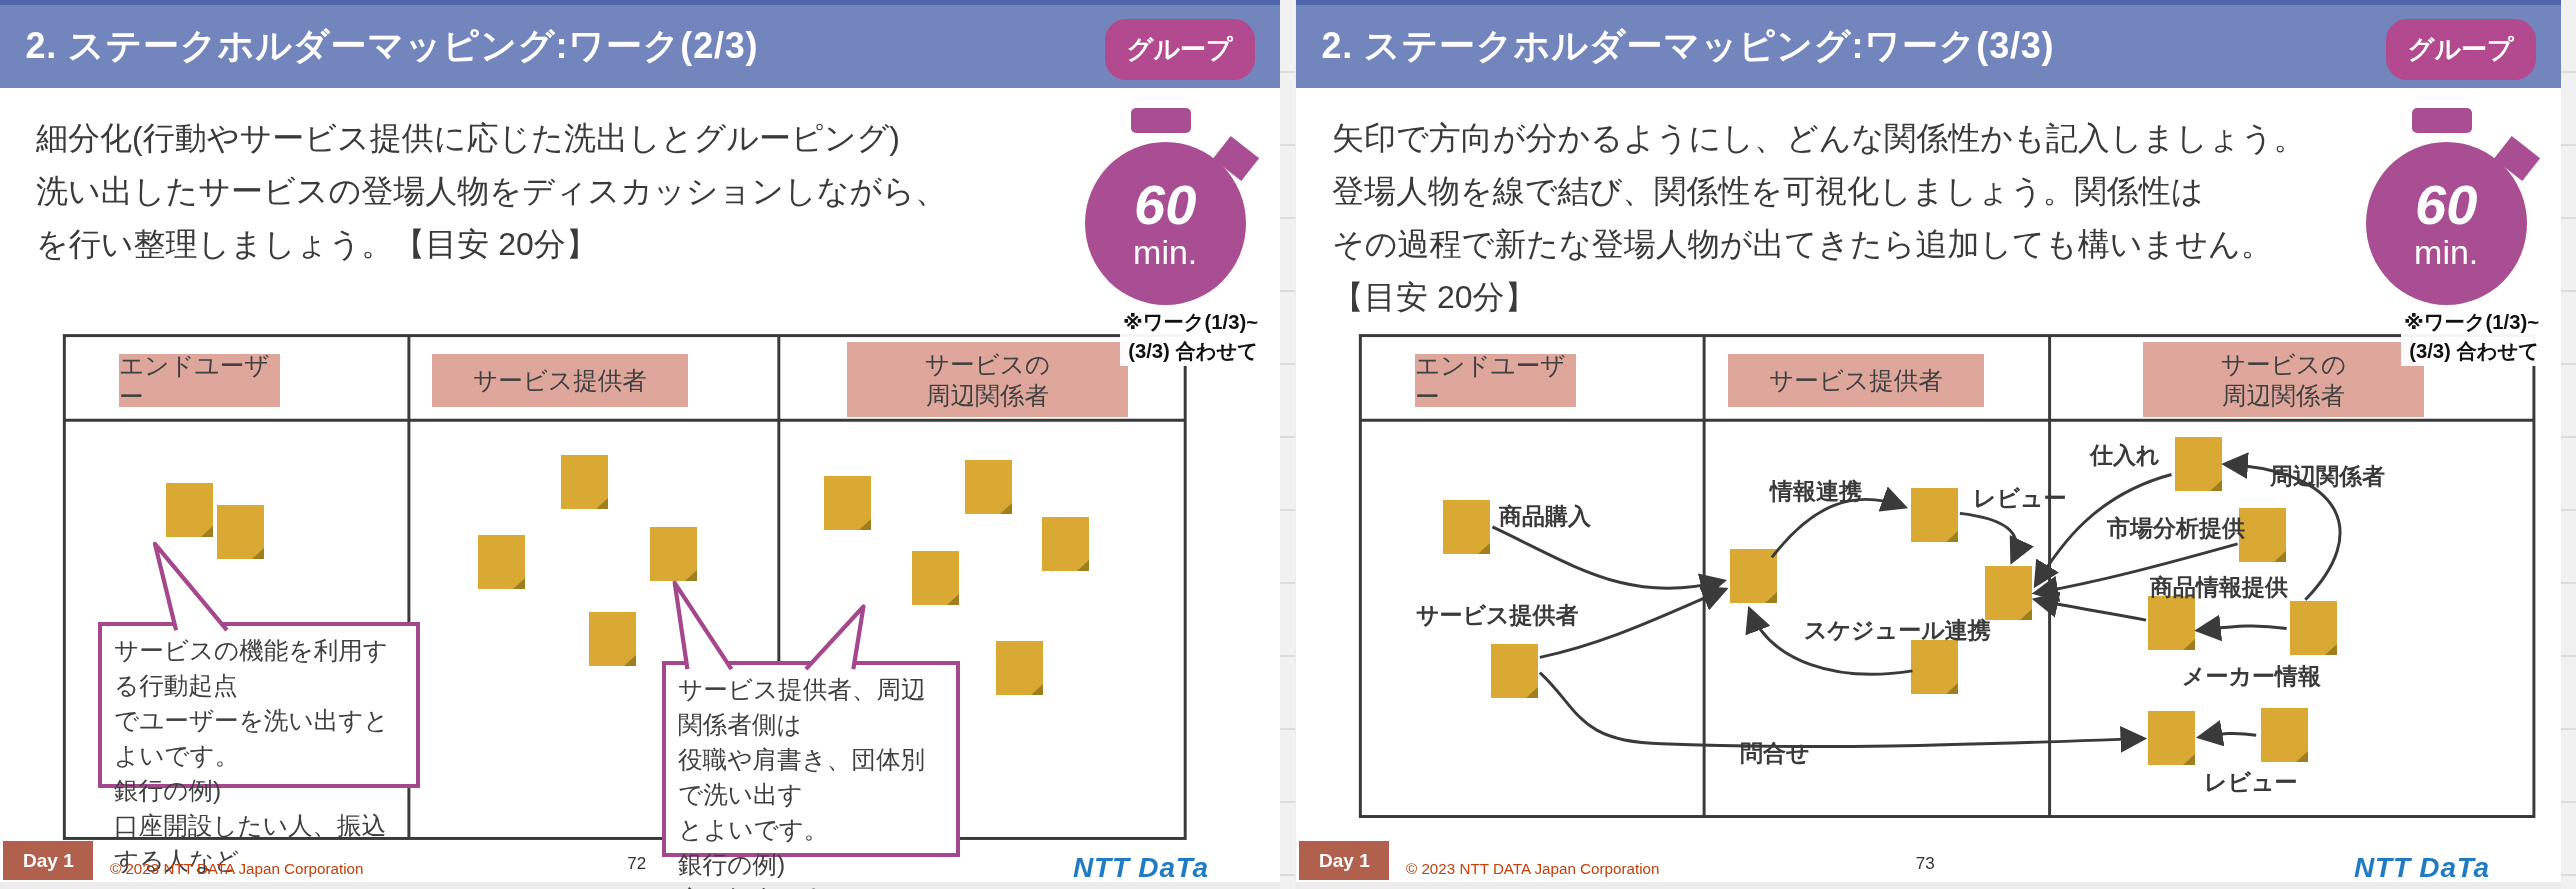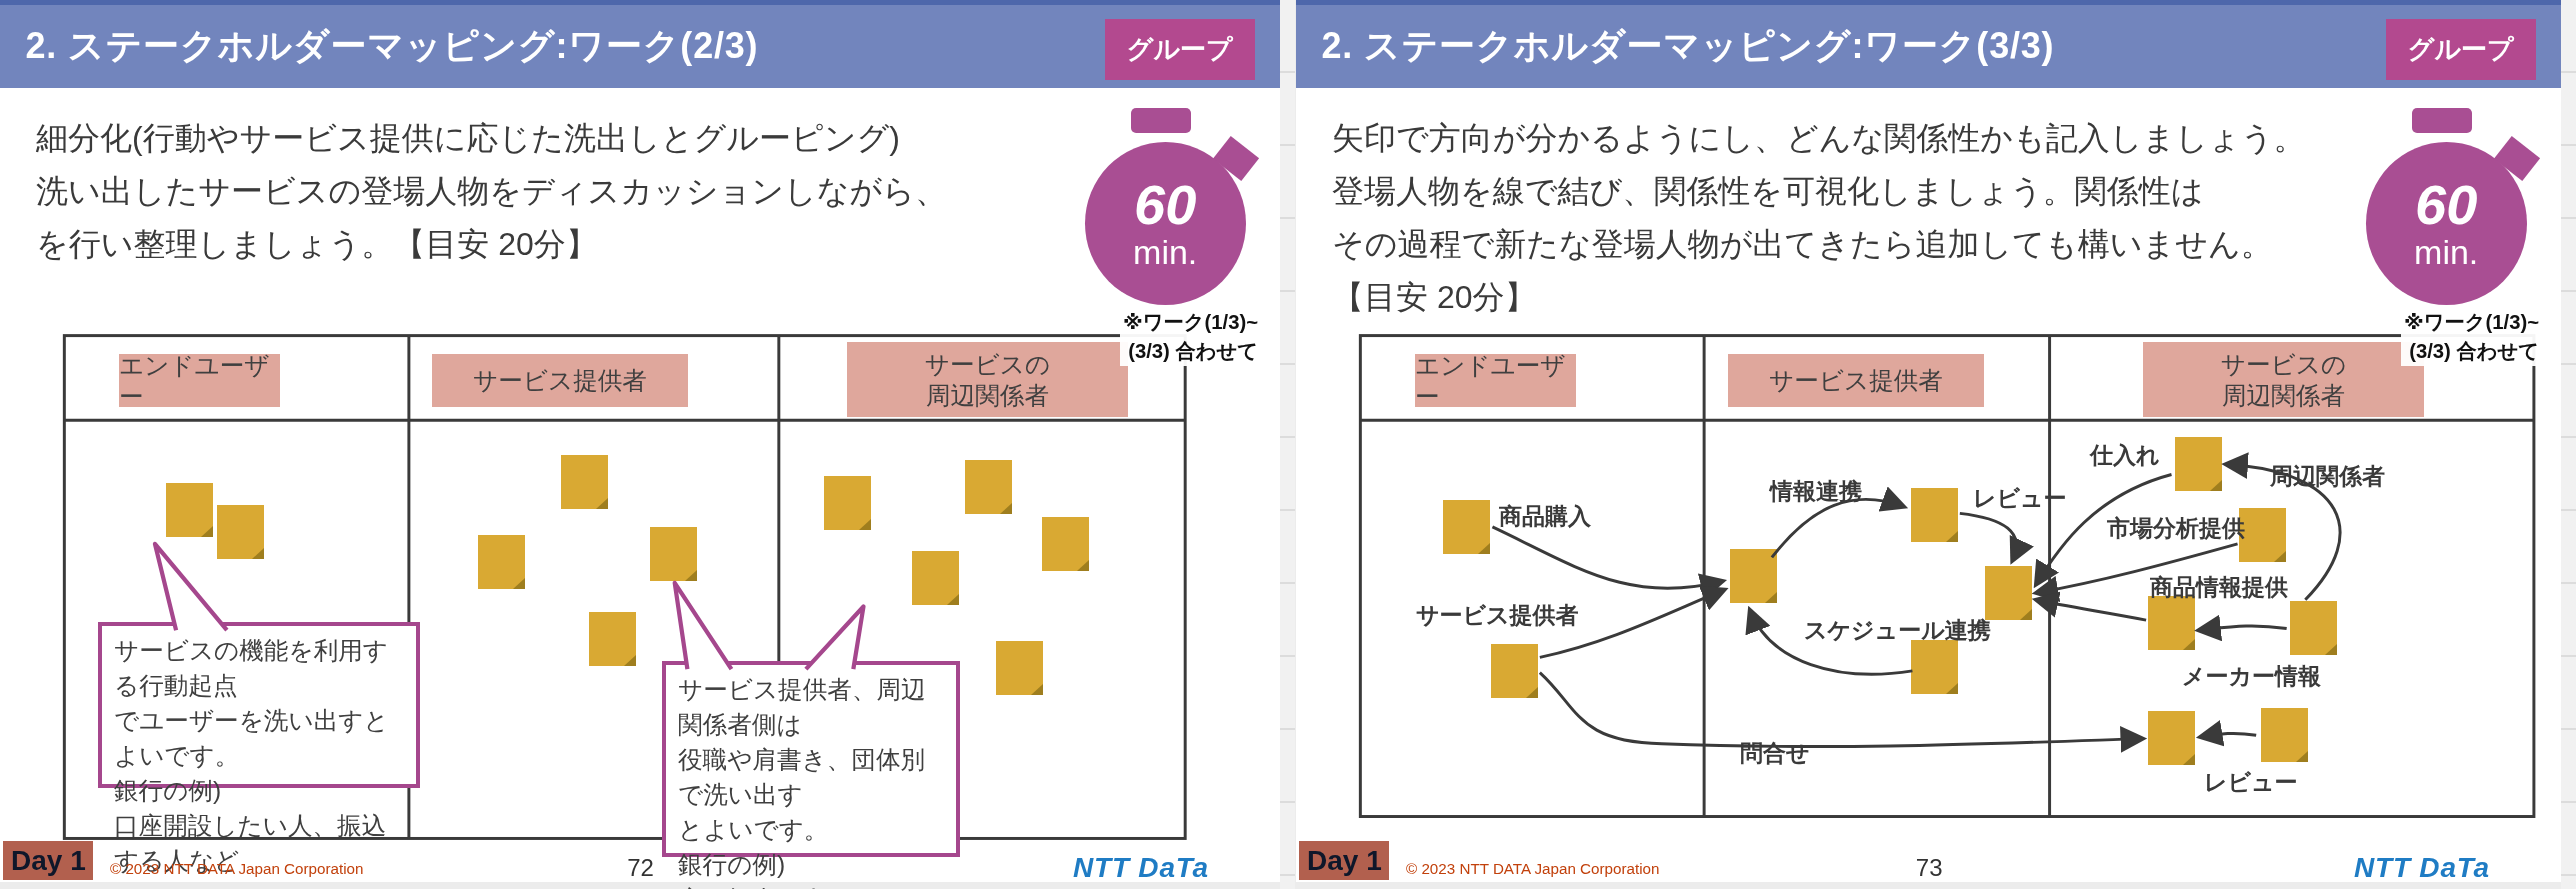--- a/index.html
+++ b/index.html
@@ -6,21 +6,21 @@
   .stage{position:relative;width:2576px;height:889px;background:#ececec;
          font-family:"Liberation Sans","DejaVu Sans",sans-serif;overflow:hidden;}
   .gutter{position:absolute;top:0;height:889px;
           background:repeating-linear-gradient(180deg,#f1f1f1 0 71px,#dcdcdc 71px 73px);}
   .slide{position:absolute;top:0;height:882px;background:#ffffff;overflow:visible;}
   
   .titlebar{position:absolute;left:0;right:0;top:0;height:88px;background:#7285BD;
             border-top:5.1px solid #4E67AB;display:flex;align-items:center;box-sizing:border-box;}
   .titlebar .ttl{color:#ffffff;font-size:36px;font-weight:700;padding-left:25.4px;letter-spacing:0.8px;white-space:nowrap;}
   .grp-badge{position:absolute;top:18.6px;right:25.4px;height:61px;padding:0 22px;background:#B3498F;
-             color:#fff;font-size:26px;font-weight:bold;display:flex;align-items:center;}
+             color:#fff;font-size:26px;font-weight:bold;display:flex;align-items:center;border-radius:21px;}
   
   .body{position:absolute;left:36px;top:112px;color:#3A3A3A;font-size:32px;line-height:53px;white-space:nowrap;}
   
   .timer{position:absolute;top:0;right:34px;width:163px;height:322px;pointer-events:none;}
   .timer .btn{position:absolute;left:48px;top:108px;width:60px;height:24.6px;border-radius:5.1px;background:#A94E93;}
   .timer .side{position:absolute;left:135px;top:144px;width:36px;height:29px;background:#A94E93;transform:rotate(38deg);}
   .timer .circle{position:absolute;left:1.7px;top:142px;width:161px;height:163px;border-radius:50%;background:#A94E93;
                  display:flex;flex-direction:column;align-items:center;justify-content:center;color:#fff;}
   .timer .num{font-size:56px;font-weight:bold;font-style:italic;line-height:58px;}
   .timer .unit{font-size:34px;line-height:37px;}
@@ -32,24 +32,24 @@
   .overlay-svg{z-index:7;}
   .hd{position:absolute;background:#DFA79C;color:#3F3F3F;display:flex;flex-direction:column;
       align-items:center;justify-content:center;font-size:24.6px;line-height:31px;z-index:2;}
   .sticky{position:absolute;width:47px;height:54px;background:#D9A933;z-index:3;}
   .sticky::after{content:"";position:absolute;right:0;bottom:0;width:0;height:0;
                  border-style:solid;border-width:0 0 11px 12.7px;border-color:transparent transparent #9F7E1E transparent;}
   .dlabel{position:absolute;font-size:23px;font-weight:bold;color:#3A3A3A;white-space:nowrap;z-index:4;}
   .callout{position:absolute;background:#fff;border:4.2px solid #A5478D;box-sizing:border-box;z-index:5;
            color:#3F3F3F;font-size:24.6px;line-height:35px;padding:6.8px 12px;}
   
-  .day{position:absolute;left:3.4px;top:841px;width:90px;height:39px;background:#B2604E;color:#0f172a;
-       font-size:28px;font-weight:bold;display:flex;align-items:center;justify-content:center;z-index:6;}
+  .day{position:absolute;left:3.4px;top:841px;width:90px;height:39px;background:#B2604E;color:#ffffff;
+       font-size:19px;font-weight:bold;display:flex;align-items:center;justify-content:center;z-index:6;}
   .copyright{position:absolute;left:110px;top:860px;font-size:15.2px;color:#c2410c;z-index:6;}
-  .pagenum{position:absolute;left:49%;top:854px;font-size:24px;color:#333;z-index:4;}
+  .pagenum{position:absolute;left:49%;top:854px;font-size:17px;color:#333;z-index:4;}
   .logo{position:absolute;right:71px;top:852px;font-size:28px;font-weight:bold;font-style:italic;
         color:#1F7CC4;letter-spacing:0.8px;z-index:6;}
 </style>
 </head>
 <body>
 
 <div class="stage">
 
   <section class="slide" id="slide0" style="left:0;width:1280px;">
     <div class="titlebar">

